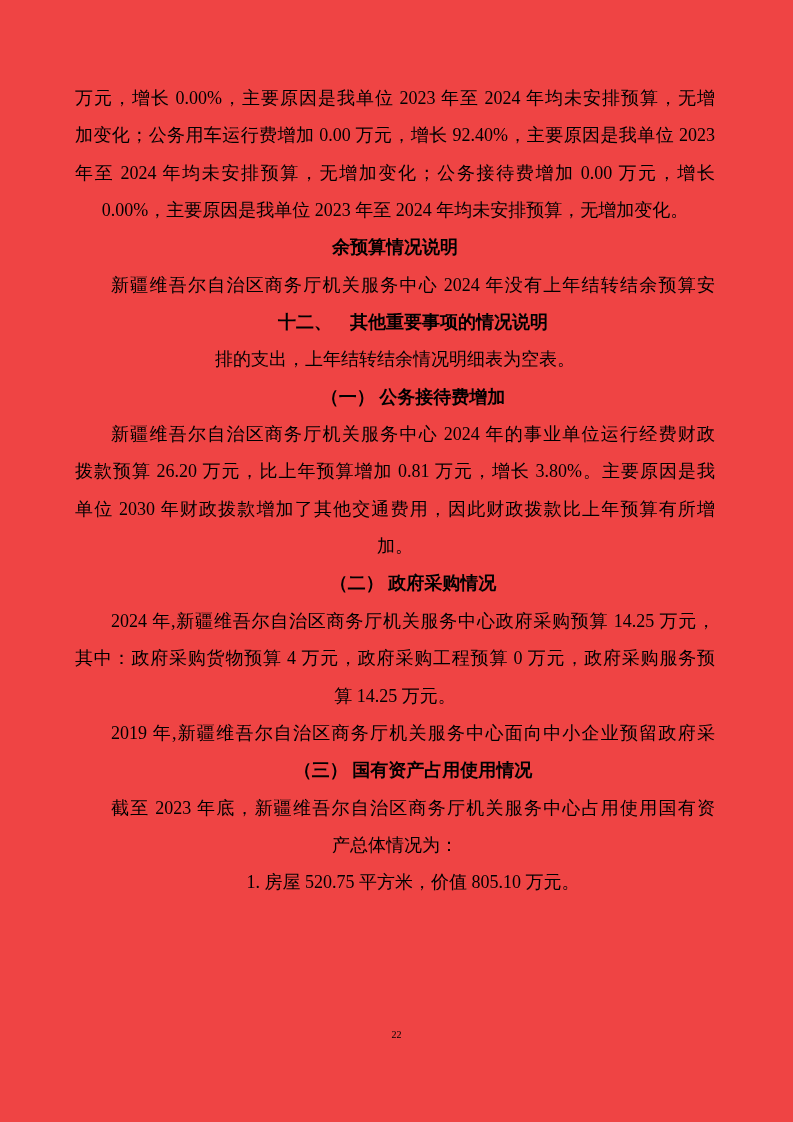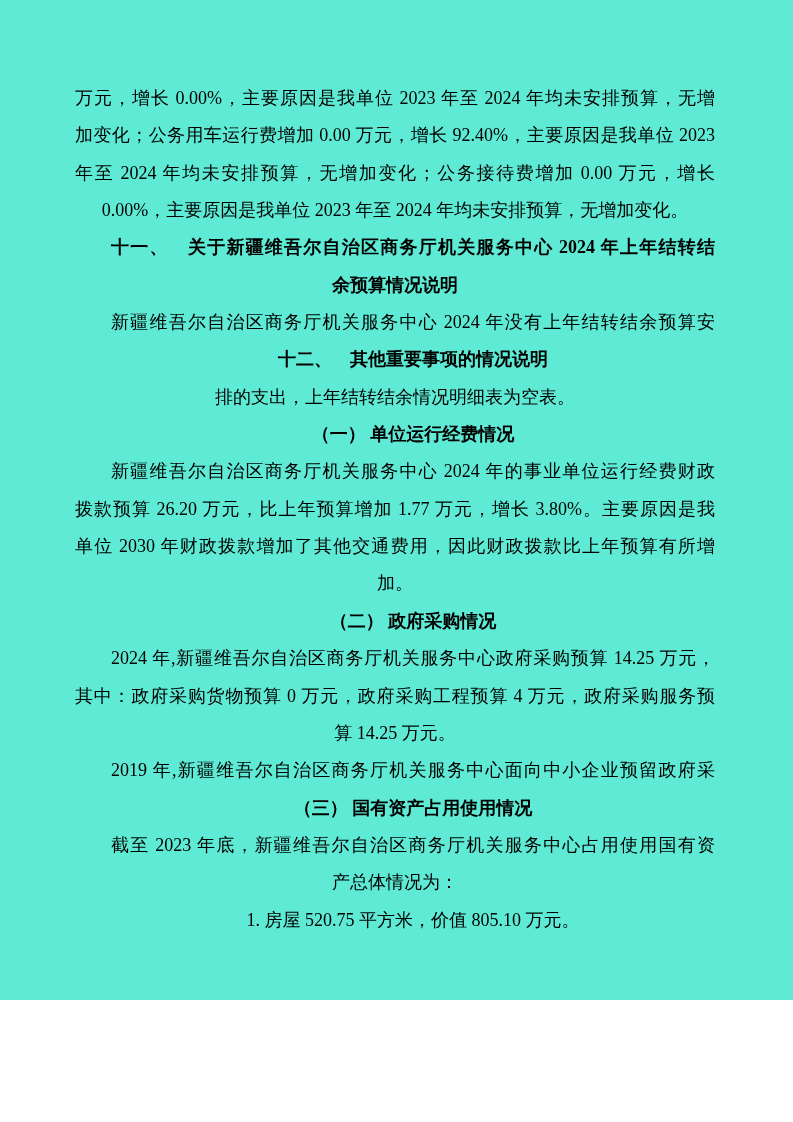--- a/index.html
+++ b/index.html
@@ -3,22 +3,22 @@
 <meta charset="utf-8">
 <style>
   html, body {
     margin: 0;
     padding: 0;
     background: #ffffff;
   }
   .page {
     position: relative;
     width: 793px;
-    height: 1000px;
-    background: #5eead4;
+    height: 1122px;
+    background: #ef4444;
     color: #000000;
     font-family: "Liberation Serif", "DejaVu Serif", serif;
     overflow: hidden;
   }
   .content {
     position: absolute;
     left: 75px;
     top: 80px;
     width: 640px;
   }
@@ -52,33 +52,32 @@
 </style>
 </head>
 <body>
 
 <div class="page">
   <div class="content">
       <div class="line justify">万元，增长 0.00%，主要原因是我单位 2023 年至 2024 年均未安排预算，无增</div>
       <div class="line justify">加变化；公务用车运行费增加 0.00 万元，增长 92.40%，主要原因是我单位 2023</div>
       <div class="line justify">年至 2024 年均未安排预算，无增加变化；公务接待费增加 0.00 万元，增长</div>
       <div class="line">0.00%，主要原因是我单位 2023 年至 2024 年均未安排预算，无增加变化。</div>
-      <div class="line bold indent justify">十一、　关于新疆维吾尔自治区商务厅机关服务中心 2024 年上年结转结</div>
       <div class="line bold">余预算情况说明</div>
       <div class="line indent justify">新疆维吾尔自治区商务厅机关服务中心 2024 年没有上年结转结余预算安</div>
       <div class="line bold indent">十二、　其他重要事项的情况说明</div>
       <div class="line">排的支出，上年结转结余情况明细表为空表。</div>
-      <div class="line bold indent">（一） 单位运行经费情况</div>
+      <div class="line bold indent">（一） 公务接待费增加</div>
       <div class="line indent justify">新疆维吾尔自治区商务厅机关服务中心 2024 年的事业单位运行经费财政</div>
-      <div class="line justify">拨款预算 26.20 万元，比上年预算增加 1.77 万元，增长 3.80%。主要原因是我</div>
+      <div class="line justify">拨款预算 26.20 万元，比上年预算增加 0.81 万元，增长 3.80%。主要原因是我</div>
       <div class="line justify">单位 2030 年财政拨款增加了其他交通费用，因此财政拨款比上年预算有所增</div>
       <div class="line">加。</div>
       <div class="line bold indent">（二） 政府采购情况</div>
       <div class="line indent justify">2024 年,新疆维吾尔自治区商务厅机关服务中心政府采购预算 14.25 万元，</div>
-      <div class="line justify">其中：政府采购货物预算 0 万元，政府采购工程预算 4 万元，政府采购服务预</div>
+      <div class="line justify">其中：政府采购货物预算 4 万元，政府采购工程预算 0 万元，政府采购服务预</div>
       <div class="line">算 14.25 万元。</div>
       <div class="line indent justify">2019 年,新疆维吾尔自治区商务厅机关服务中心面向中小企业预留政府采</div>
       <div class="line bold indent">（三） 国有资产占用使用情况</div>
       <div class="line indent justify">截至 2023 年底，新疆维吾尔自治区商务厅机关服务中心占用使用国有资</div>
       <div class="line">产总体情况为：</div>
       <div class="line indent">1. 房屋 520.75 平方米，价值 805.10 万元。</div>
     </div>
   <div class="footer">22</div>
 </div>
 

